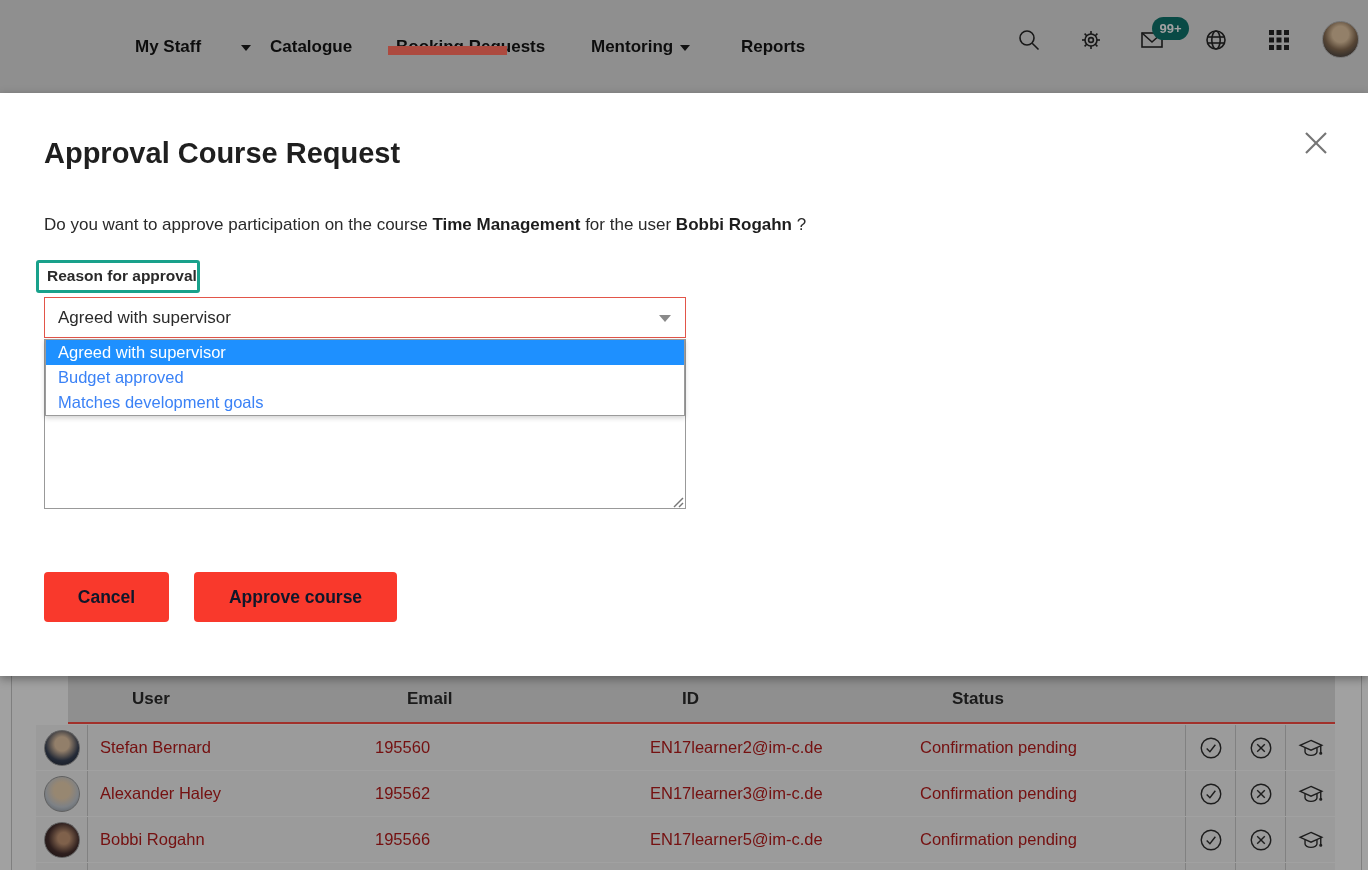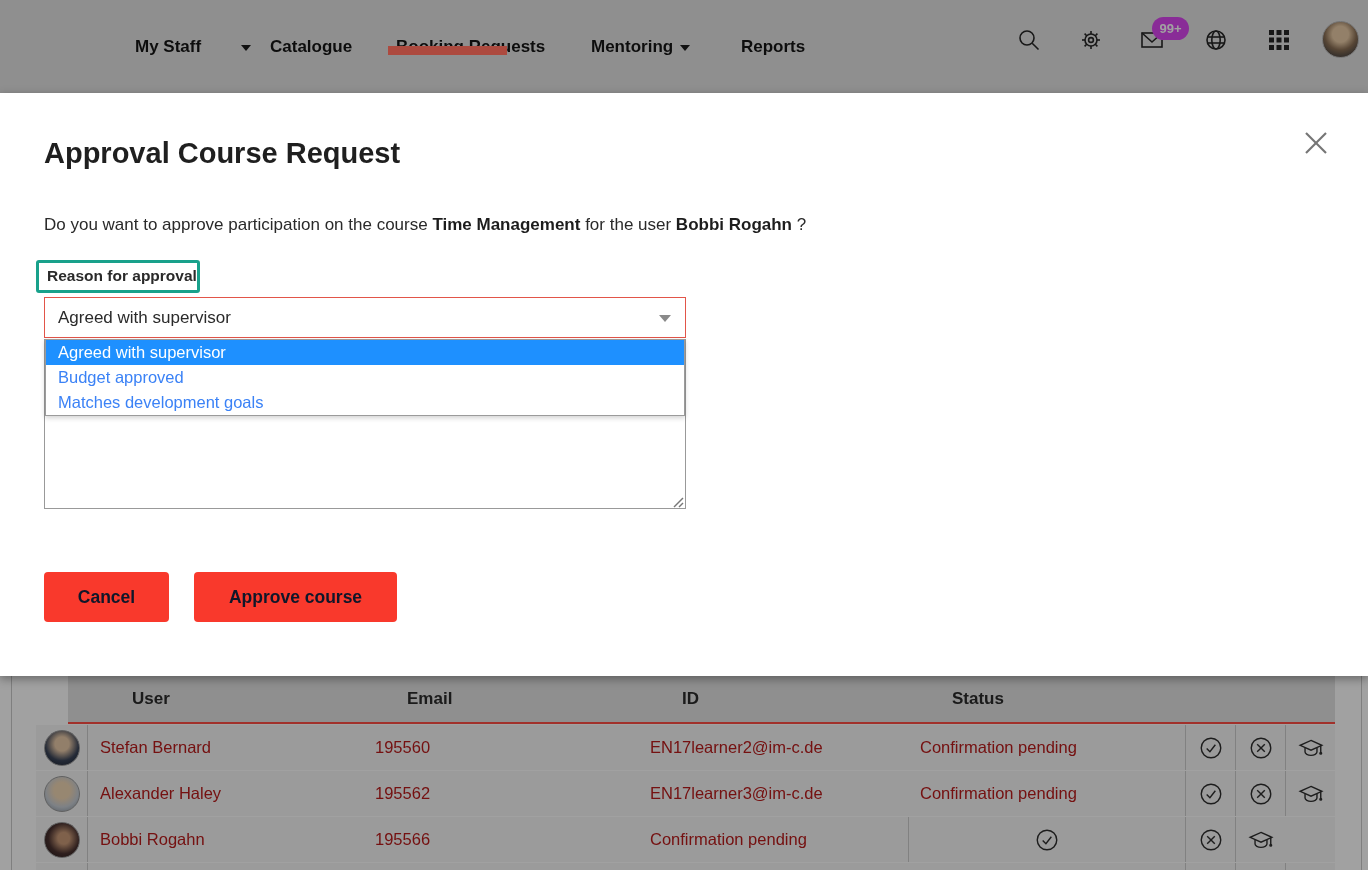--- a/index.html
+++ b/index.html
@@ -10,21 +10,21 @@
   
   .page { position:absolute; inset:0; z-index:0; background:#ffffff; }
   .nav { position:absolute; left:0; top:0; width:1368px; height:93px; background:#e3e3e3; }
   .nav-item { position:absolute; top:0; height:93px; display:flex; align-items:center; gap:7px;
               font-size:17px; font-weight:bold; color:#161616; cursor:pointer; }
   .caret-down { width:0; height:0; border-left:5px solid transparent; border-right:5px solid transparent;
                 border-top:6px solid #1c1c1c; margin-top:2px; }
   .nav-icon { position:absolute; top:28px; width:24px; height:24px; }
   .nav-icon svg { width:24px; height:24px; stroke:#262626; fill:none; stroke-width:1.6; }
   .badge { position:absolute; left:1152px; top:17px; min-width:37px; height:23px; padding:0 7px;
-           background:#d946ef; border-radius:12px; color:#fff; font-size:13px; font-weight:bold;
+           background:#0f766e; border-radius:12px; color:#fff; font-size:13px; font-weight:bold;
            display:flex; align-items:center; justify-content:center; }
   .nav-avatar { position:absolute; left:1322px; top:21px; width:37px; height:37px; border-radius:50%;
                 background:radial-gradient(circle at 50% 35%, #e9cba6 28%, #8a6f55 55%, #5c5148 75%); border:1px solid #b9b9b9; }
 
   
   .content-frame-left  { position:absolute; left:11px;  top:93px; width:1px; height:777px; background:#c9c9c9; }
   .content-frame-right { position:absolute; left:1361px; top:93px; width:1px; height:777px; background:#c9c9c9; }
   .table { position:absolute; left:36px; top:676px; width:1299px; }
   .thead { display:grid; grid-template-columns:52px 275px 275px 270px 277px 50px 50px 50px;
            height:48px; background:#e2e2e2; border-bottom:2px solid #ff4f44;margin-left:32px; }
@@ -229,20 +229,21 @@
             </svg>
         </div>
       </div>
 
       <div class="trow">
         <div class="td td-avatar">
             <div class="row-avatar av3"></div>
           </div>
         <div class="td">Bobbi Rogahn</div>
         <div class="td">195566</div>
+        <div class="td">EN17learner5@im-c.de</div>
         <div class="td">Confirmation pending</div>
         <div class="td td-icon">
           <svg viewBox="0 0 24 24">
               <circle cx="12" cy="12" r="9"></circle>
               <polyline points="8,12.5 11,15.5 16,9"></polyline>
             </svg>
         </div>
         <div class="td td-icon">
           <svg viewBox="0 0 24 24">
               <circle cx="12" cy="12" r="9"></circle>

